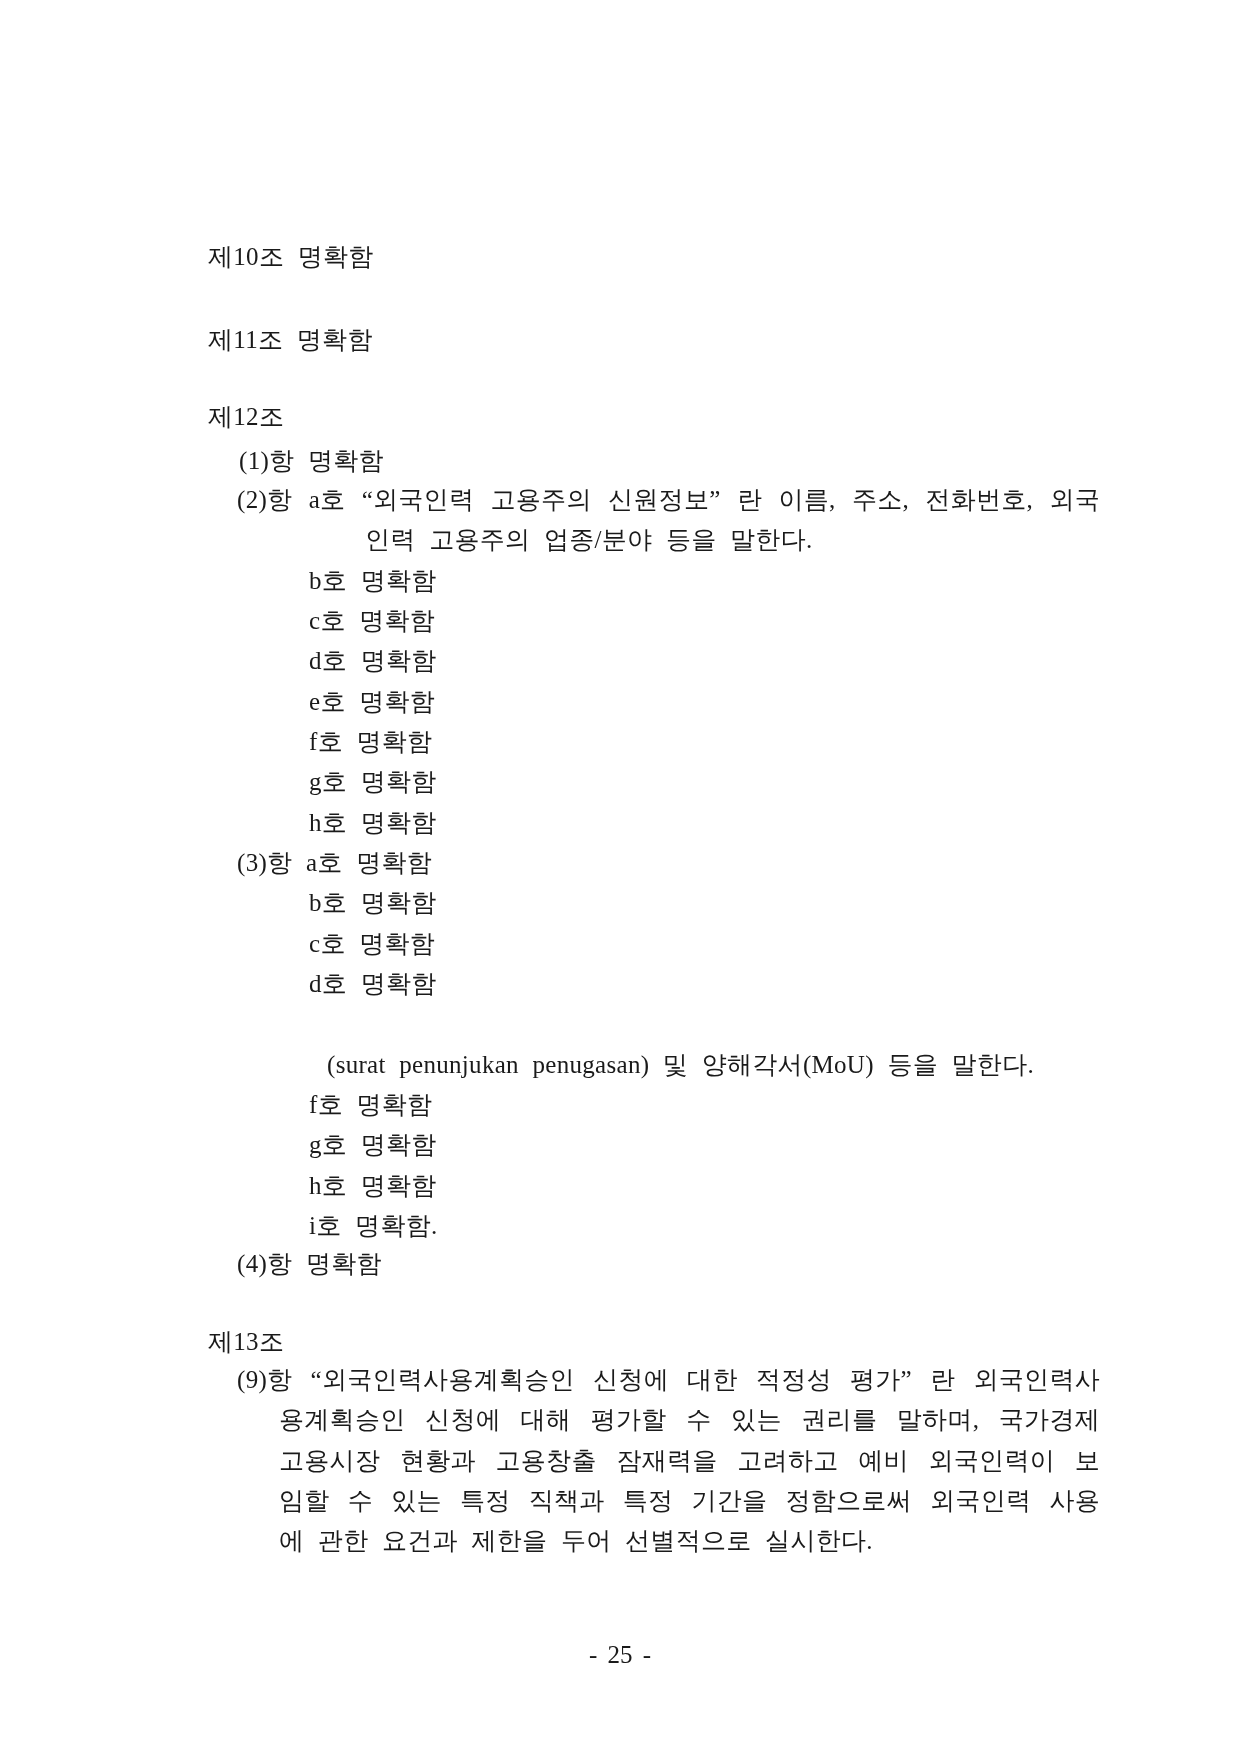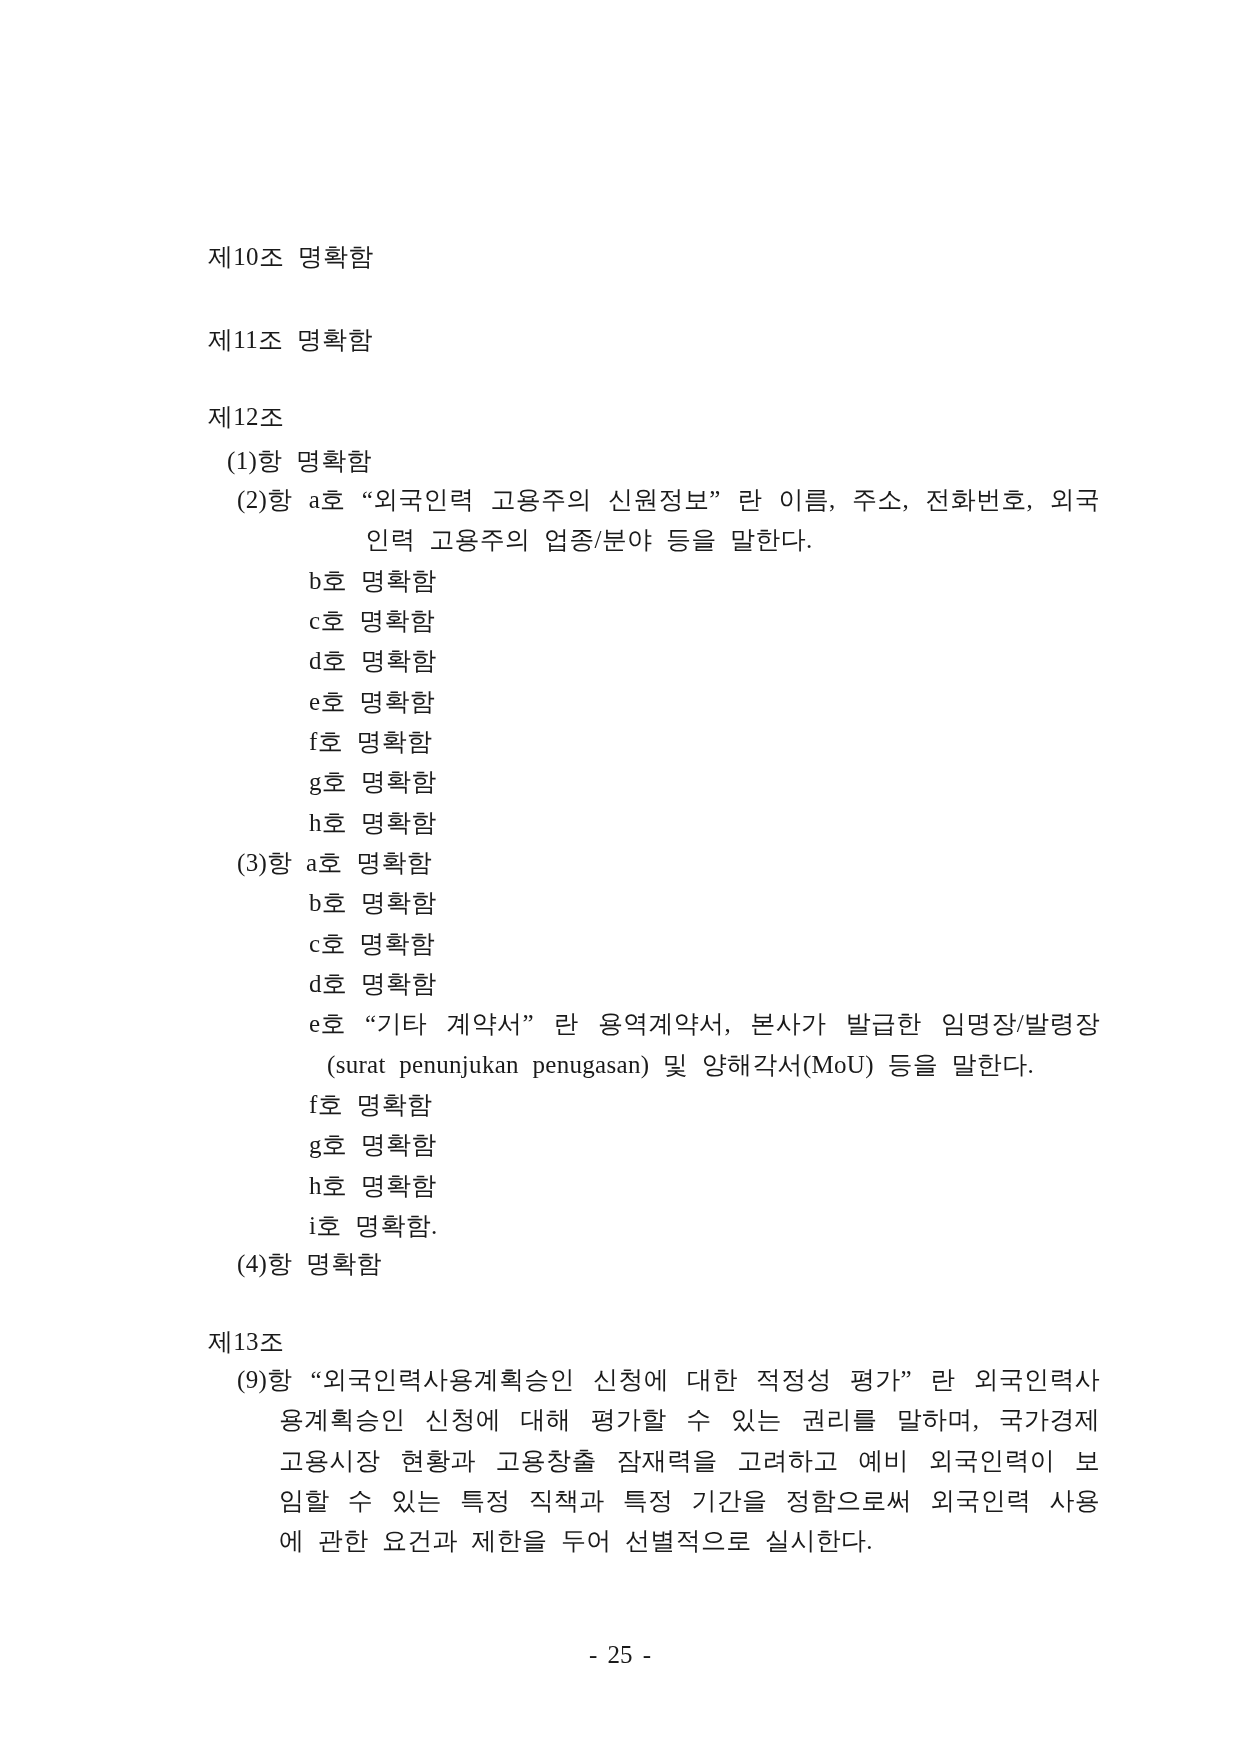--- a/index.html
+++ b/index.html
@@ -44,21 +44,21 @@
 <body>
 
 <div class="page">
 
   <div class="ln heading" style="top:240px; left:176px;">제10조 명확함</div>
 
   <div class="ln heading" style="top:323px; left:176px;font-family:Liberation Serif, serif;">제11조 명확함</div>
 
   <div class="ln heading" style="top:400px; left:176px;">제12조</div>
 
-  <div class="ln" style="top:444px; left:195px;">(1)항 명확함</div>
+  <div class="ln" style="top:444px; left:207px;">(1)항 명확함</div>
 
   <div class="ln just" style="top:483px; left:205px; width:863px;">(2)항 a호 “외국인력 고용주의 신원정보” 란 이름, 주소, 전화번호, 외국</div>
 
   <div class="ln" style="top:523px; left:333px;">인력 고용주의 업종/분야 등을 말한다.</div>
 
   <div class="ln" style="top:564px; left:277px;">b호 명확함</div>
 
   <div class="ln" style="top:604px; left:277px;">c호 명확함</div>
 
   <div class="ln" style="top:644px; left:277px;">d호 명확함</div>
@@ -72,21 +72,20 @@
   <div class="ln" style="top:806px; left:277px;">h호 명확함</div>
 
   <div class="ln" style="top:846px; left:205px;">(3)항 a호 명확함</div>
 
   <div class="ln" style="top:886px; left:277px;">b호 명확함</div>
 
   <div class="ln" style="top:927px; left:277px;">c호 명확함</div>
 
   <div class="ln" style="top:967px; left:277px;">d호 명확함</div>
 
-  <div class="ln just" style="top:1007px; left:277px; width:791px;">e호 “기타 계약서” 란 용역계약서, 본사가 발급한 임명장/발령장</div>
 
   <div class="ln" style="top:1048px; left:295px;">(surat penunjukan penugasan) 및 양해각서(MoU) 등을 말한다.</div>
 
   <div class="ln" style="top:1088px; left:277px;">f호 명확함</div>
 
   <div class="ln" style="top:1128px; left:277px;">g호 명확함</div>
 
   <div class="ln" style="top:1169px; left:277px;">h호 명확함</div>
 
   <div class="ln" style="top:1209px; left:277px;">i호 명확함.</div>

